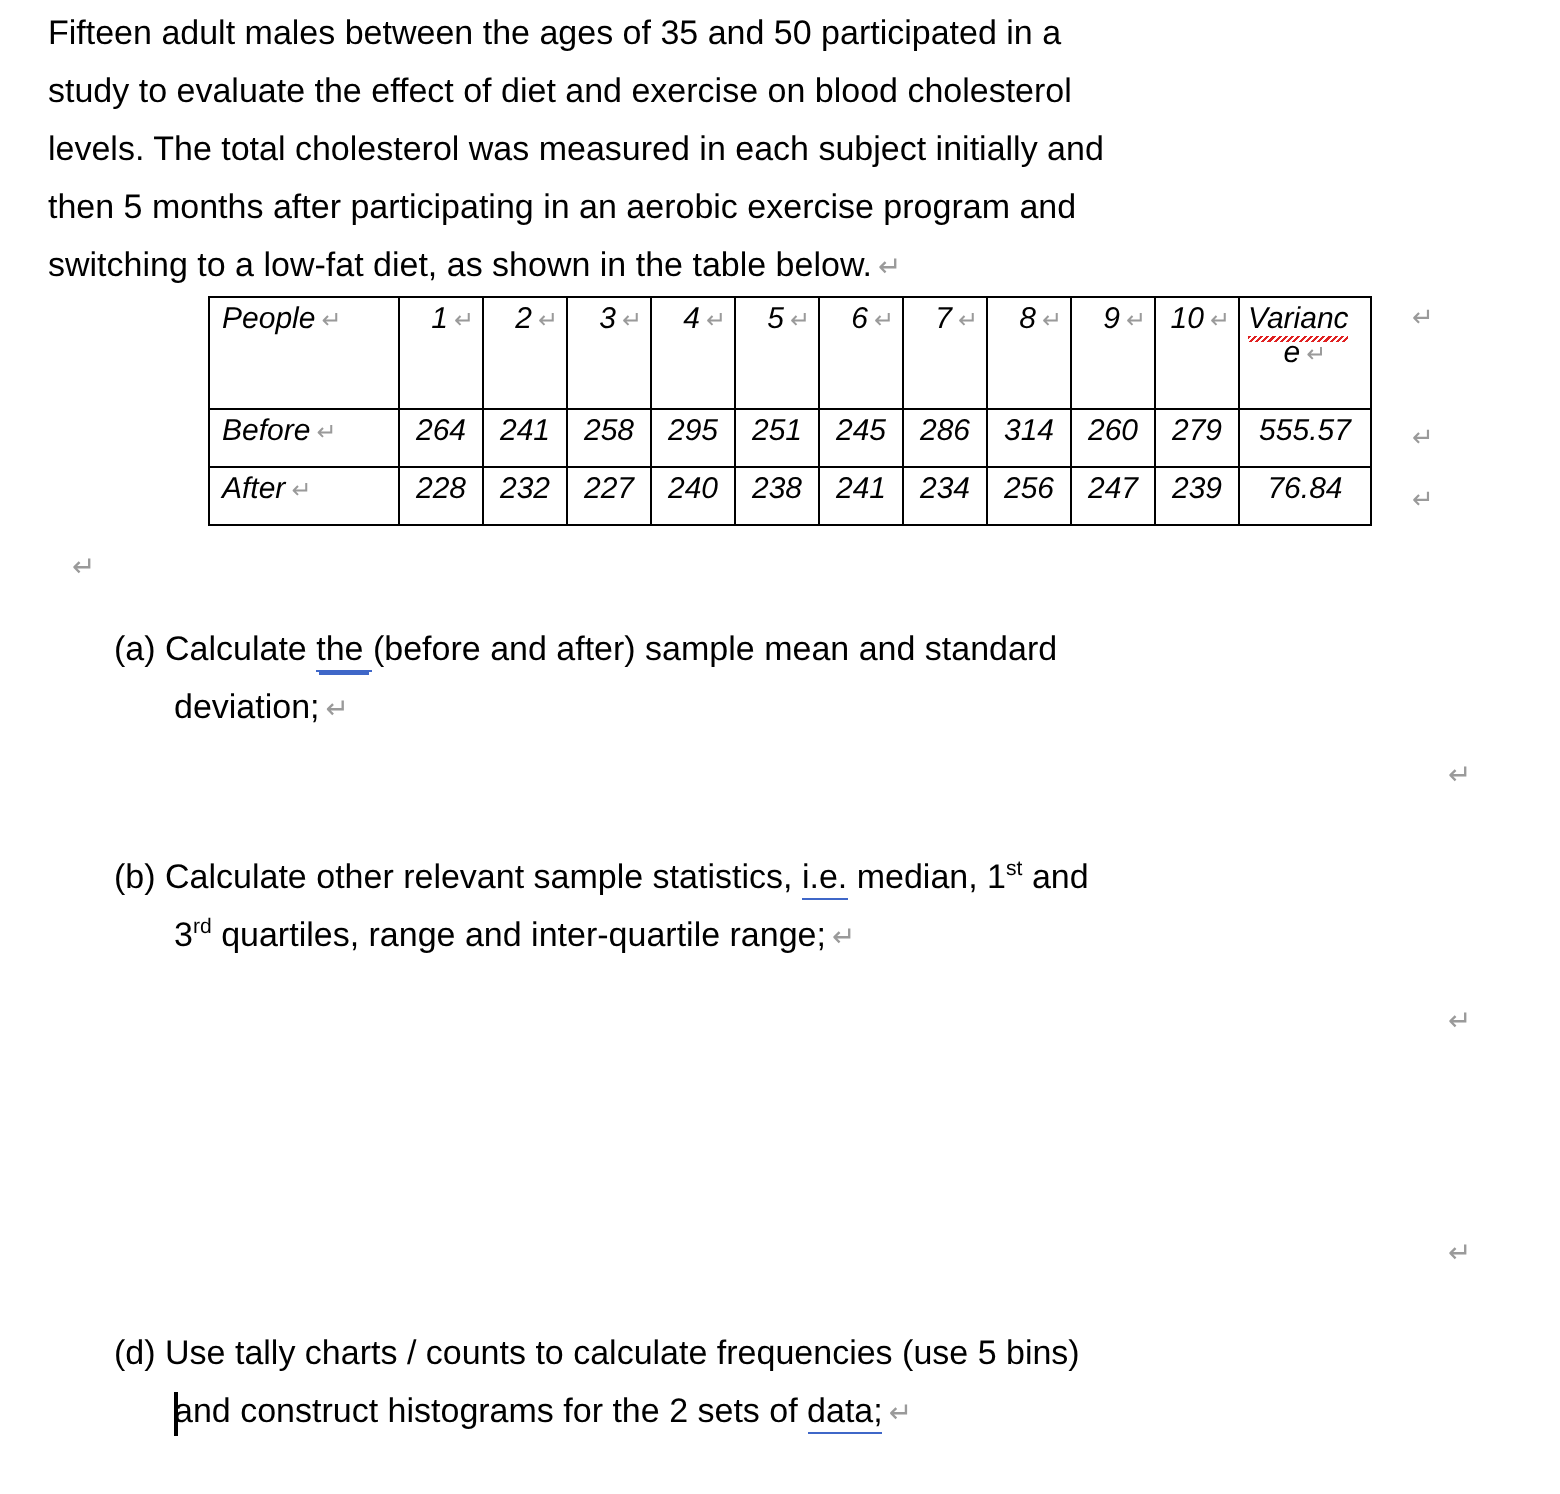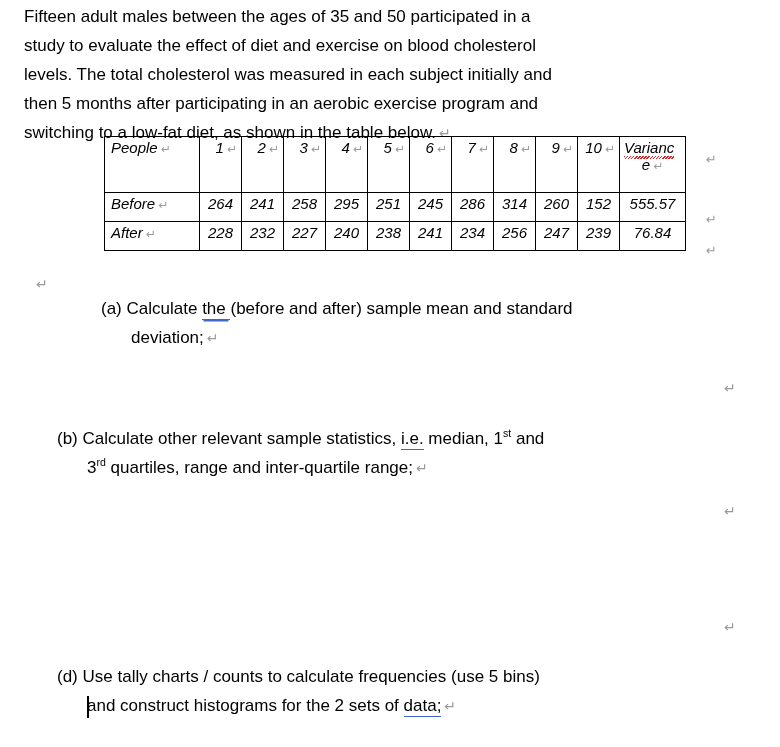--- a/index.html
+++ b/index.html
@@ -41,21 +41,21 @@
     font-family: "DejaVu Sans", sans-serif;
     vertical-align: baseline;
     padding-left: 3px;
   }
   .pilcrow.small { font-size: 12px; }
 
   
   .data-table {
     position: absolute;
     left: 104px;
-    top: 136px;
+    top: 148px;
     border-collapse: collapse;
     font-style: italic;
     font-size: 15px;
   }
   .data-table td {
     border: 1px solid #000000;
     padding: 2px 4px;
     height: 24px;
     vertical-align: top;
     white-space: nowrap;
@@ -190,21 +190,21 @@
         <td class="label-cell"><span>Before</span><span class="pilcrow small">↵</span></td>
         <td class="num-cell">264</td>
         <td class="num-cell">241</td>
         <td class="num-cell">258</td>
         <td class="num-cell">295</td>
         <td class="num-cell">251</td>
         <td class="num-cell">245</td>
         <td class="num-cell">286</td>
         <td class="num-cell">314</td>
         <td class="num-cell">260</td>
-        <td class="num-cell">152</td>
+        <td class="num-cell">279</td>
         <td class="var-cell">555.57</td>
       </tr>
 
       <tr>
         <td class="label-cell"><span>After</span><span class="pilcrow small">↵</span></td>
         <td class="num-cell">228</td>
         <td class="num-cell">232</td>
         <td class="num-cell">227</td>
         <td class="num-cell">240</td>
         <td class="num-cell">238</td>
@@ -217,21 +217,21 @@
       </tr>
     </tbody>
   </table>
 
   <span class="row-mark" style="left:706px; top:152px;">↵</span>
   <span class="row-mark" style="left:706px; top:212px;">↵</span>
   <span class="row-mark" style="left:706px; top:243px;">↵</span>
 
   <span class="float-mark" style="left:36px; top:276px;">↵</span>
 
-  <div class="question" style="top:294px;margin-left:44px;">
+  <div class="question" style="top:310px;">
     <span class="q-line"><span>(a)</span> <span>Calculate </span><span class="gram-double">the  </span><span>(before and after) sample mean and standard</span></span>
     <span class="q-line indent"><span>deviation;</span><span class="pilcrow">↵</span></span>
   </div>
 
   <span class="float-mark" style="left:724px; top:380px;">↵</span>
 
   <div class="question" style="top:424px;">
     <span class="q-line"><span>(b)</span> <span>Calculate other relevant sample statistics, </span><span class="gram">i.e.</span><span> median, 1</span><sup>st</sup><span> and</span></span>
     <span class="q-line indent"><span>3</span><sup>rd</sup><span> quartiles, range and inter-quartile range;</span><span class="pilcrow">↵</span></span>
   </div>

